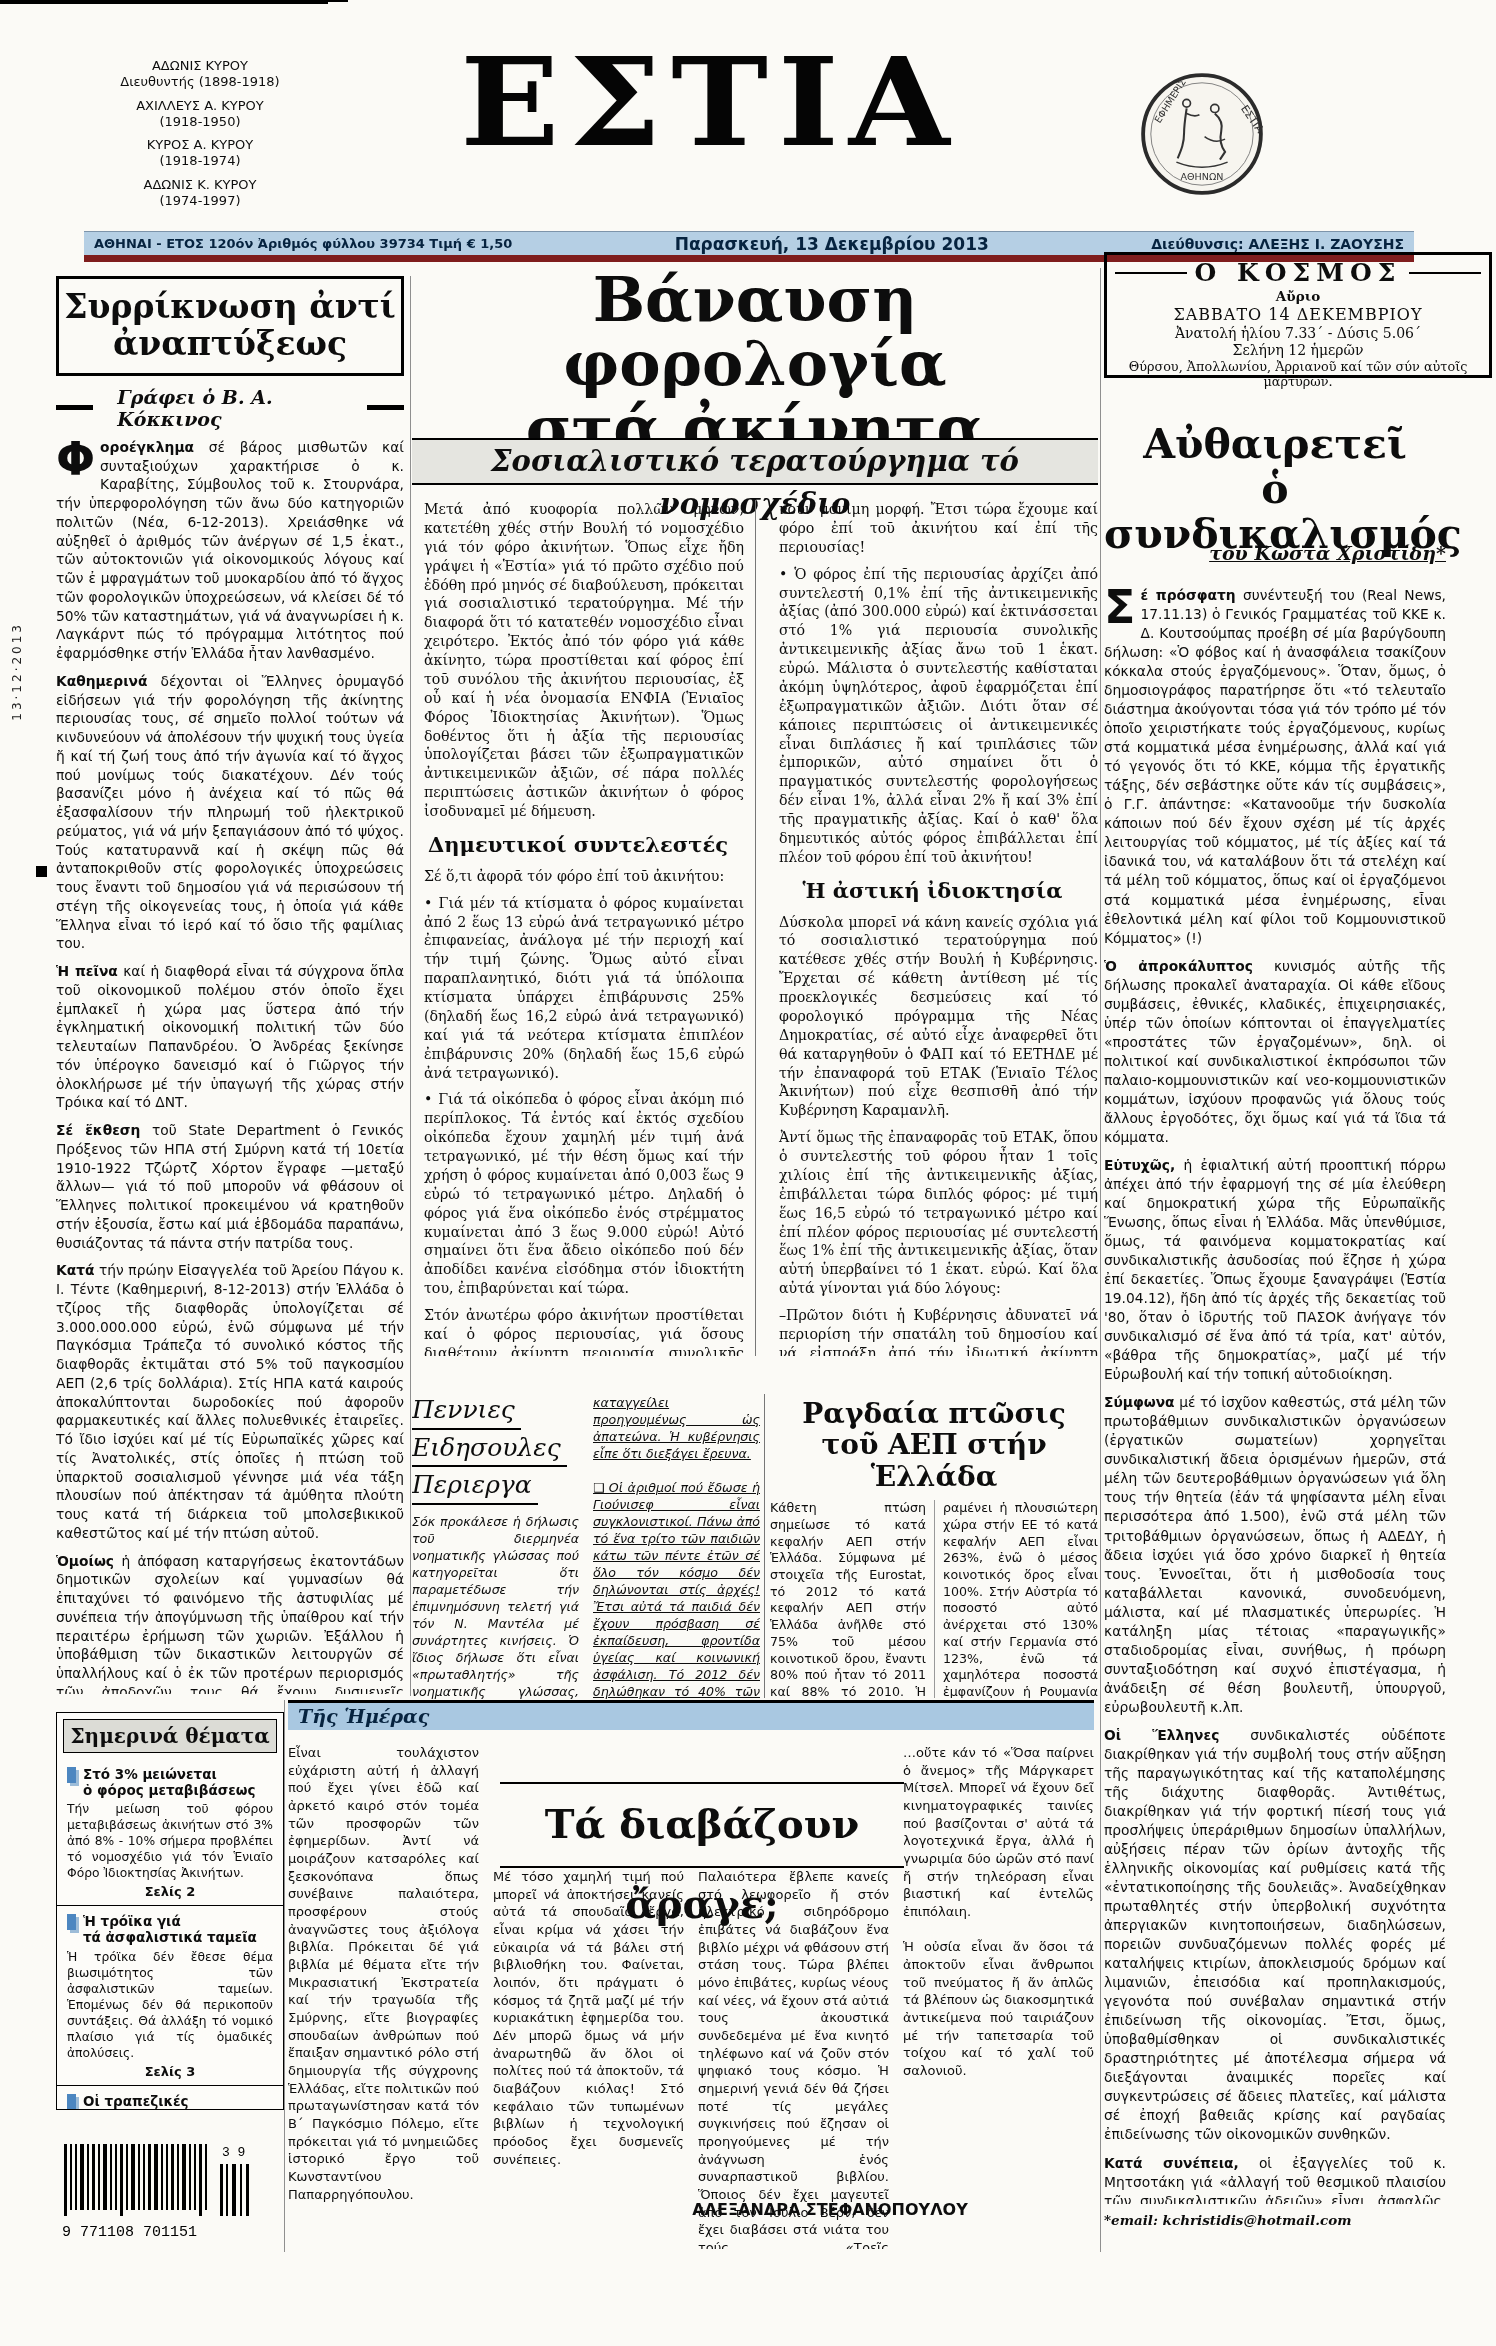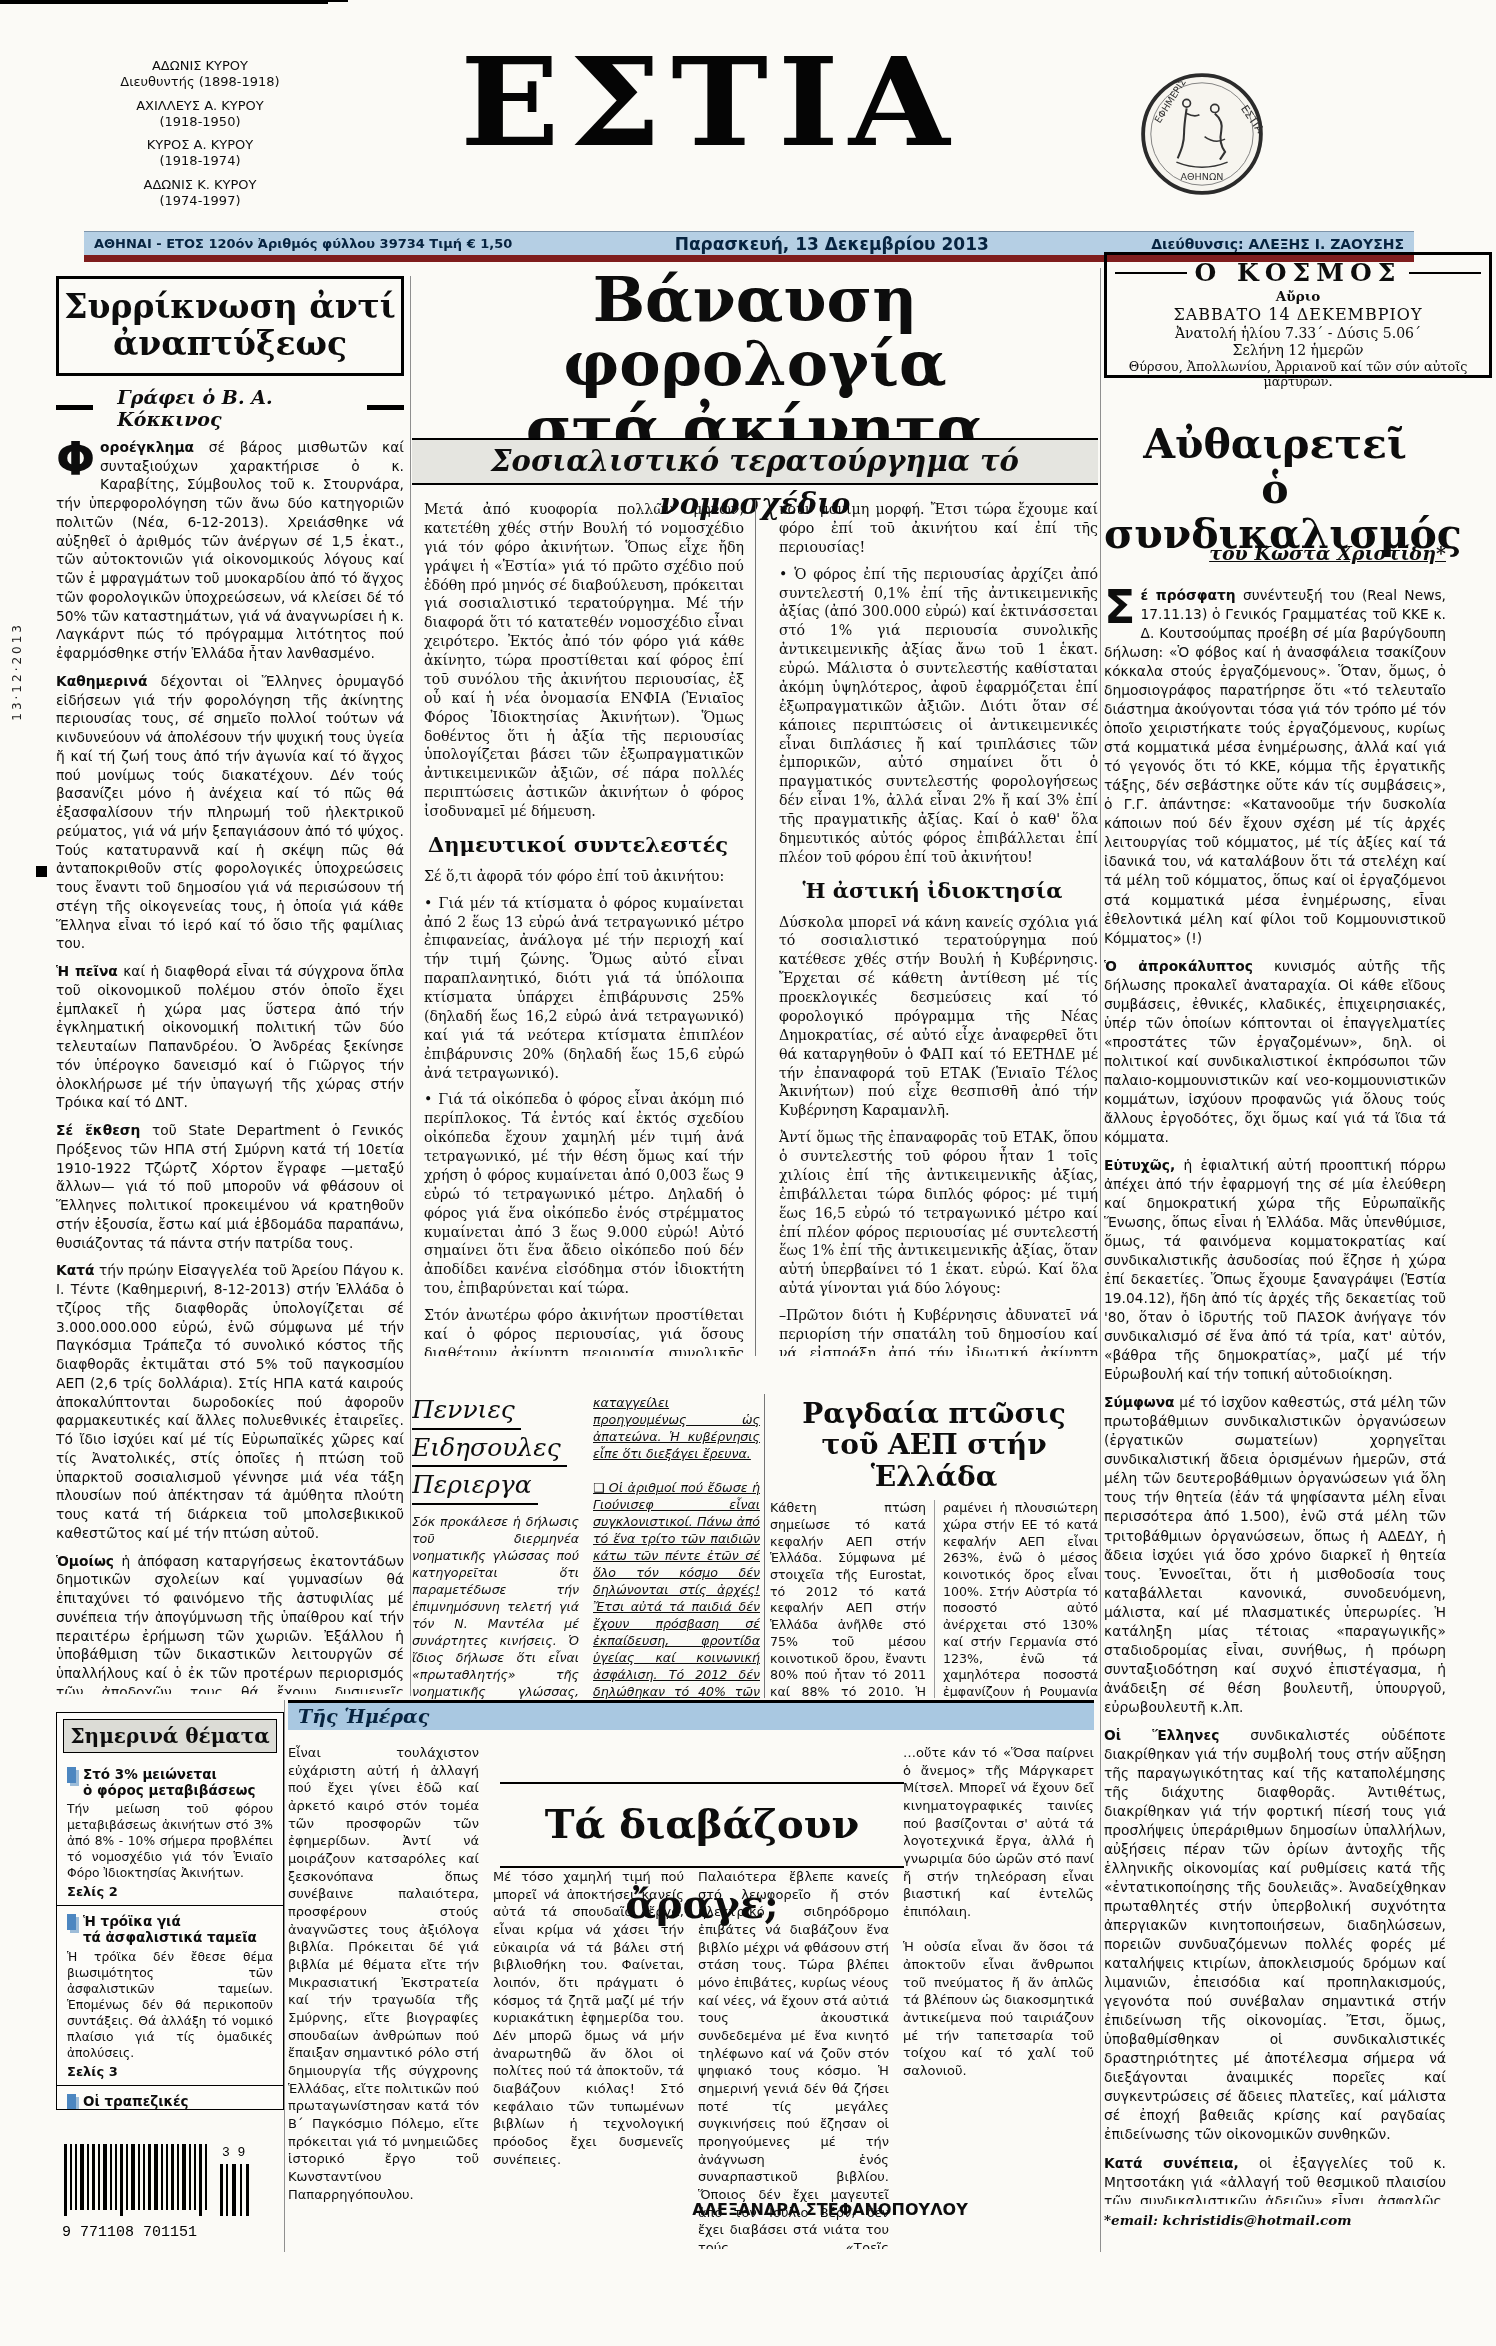--- a/index.html
+++ b/index.html
@@ -45,21 +45,21 @@
   
   .today{left:56px;top:1712px;width:228px;height:398px;border:1px solid #000;background:#fdfcf9;
          box-sizing:border-box;overflow:hidden;}
   .today-head{margin:6px;border:1px solid #000;background:#dcdcd6;text-align:center;
               font-family:"DejaVu Serif","Liberation Serif",serif;font-weight:bold;font-size:20px;padding:4px 0;}
   .t-item{padding:7px 10px 6px;}
   .t-item + .t-item{border-top:1px solid #000;}
   .t-title{font-weight:bold;font-size:13.5px;line-height:1.2;overflow:hidden;}
   .sq{float:left;width:9px;height:16px;background:#4c86c0;margin:1px 7px 0 0;box-shadow:3px 3px 0 #9dbcd8;}
   .t-body{font-size:12.3px;line-height:1.3;text-align:justify;margin-top:4px;}
-  .t-page{text-align:left;font-weight:bold;font-size:13px;margin-top:2px;}
+  .t-page{text-align:center;font-weight:bold;font-size:13px;margin-top:2px;}
 
   
   .barcode{left:60px;top:2142px;width:220px;height:125px;}
 
   
   .mh{left:412px;top:268px;width:686px;text-align:center;
       font-family:"DejaVu Serif","Liberation Serif",serif;font-weight:bold;font-size:62px;line-height:1.04;}
   .subbar{left:412px;top:438px;width:686px;height:47px;background:#e5e5e0;
           border-top:2px solid #000;border-bottom:2px solid #000;box-sizing:border-box;text-align:center;
           font-family:"DejaVu Serif","Liberation Serif",serif;font-weight:bold;font-style:italic;

